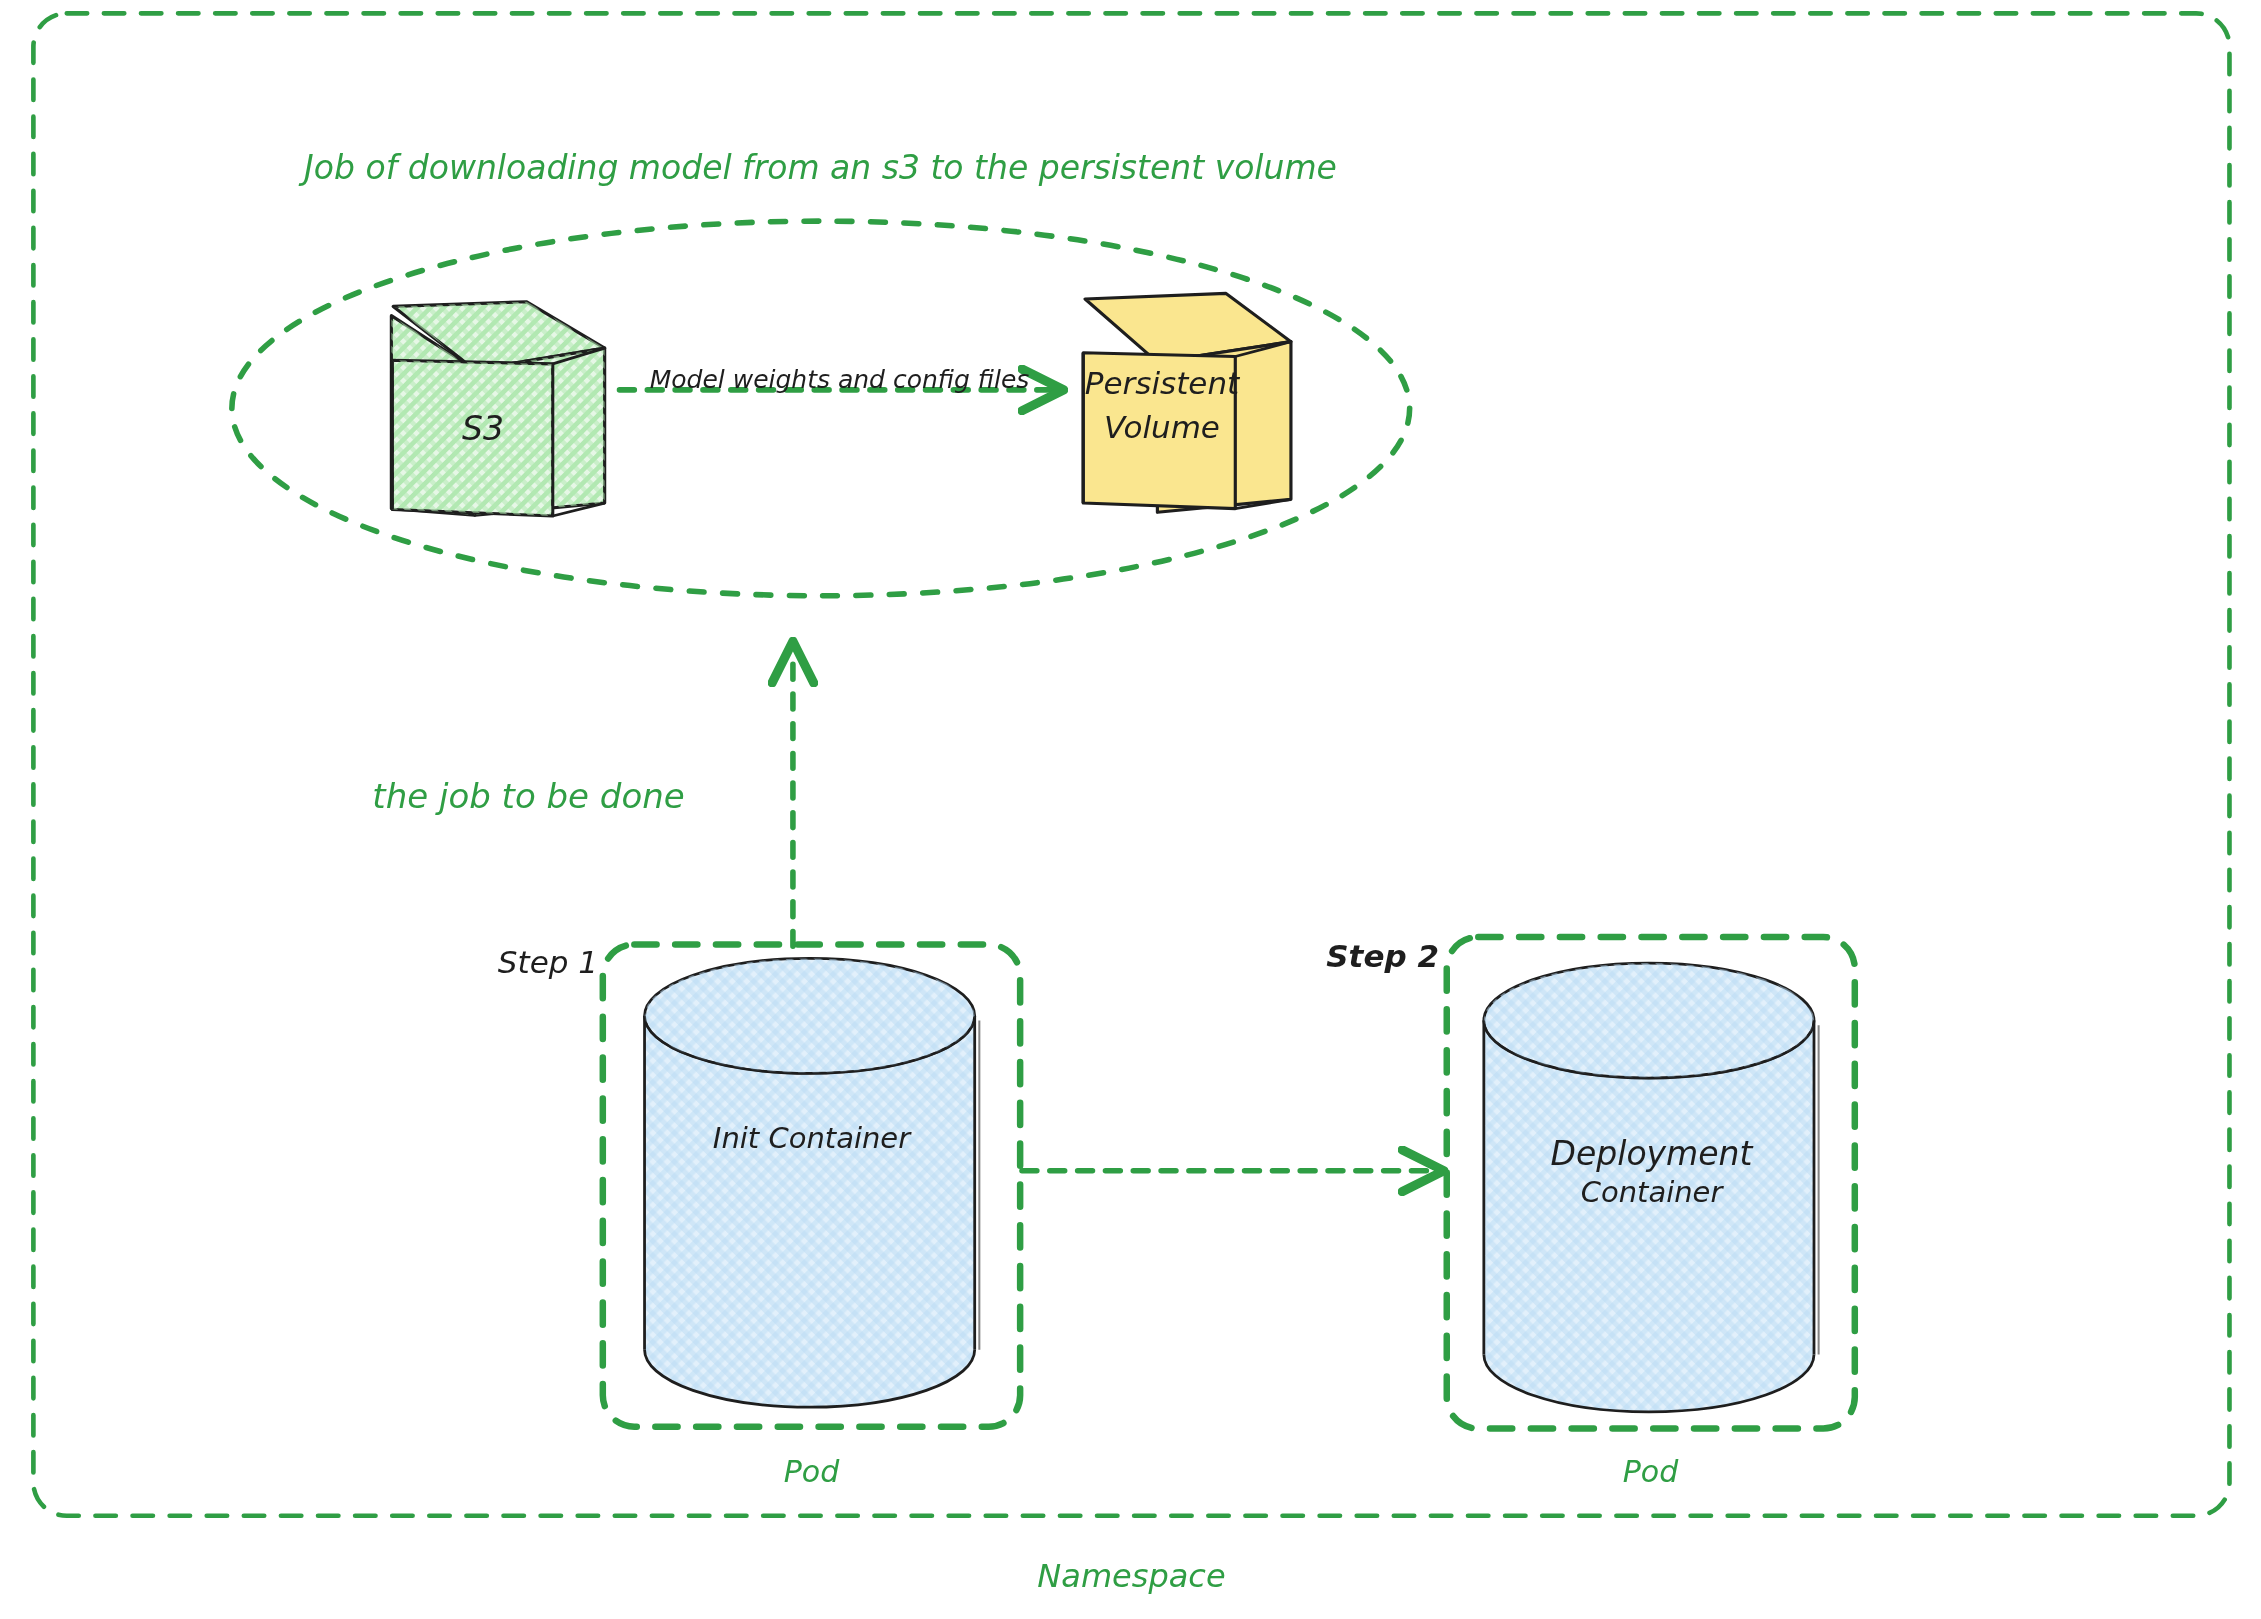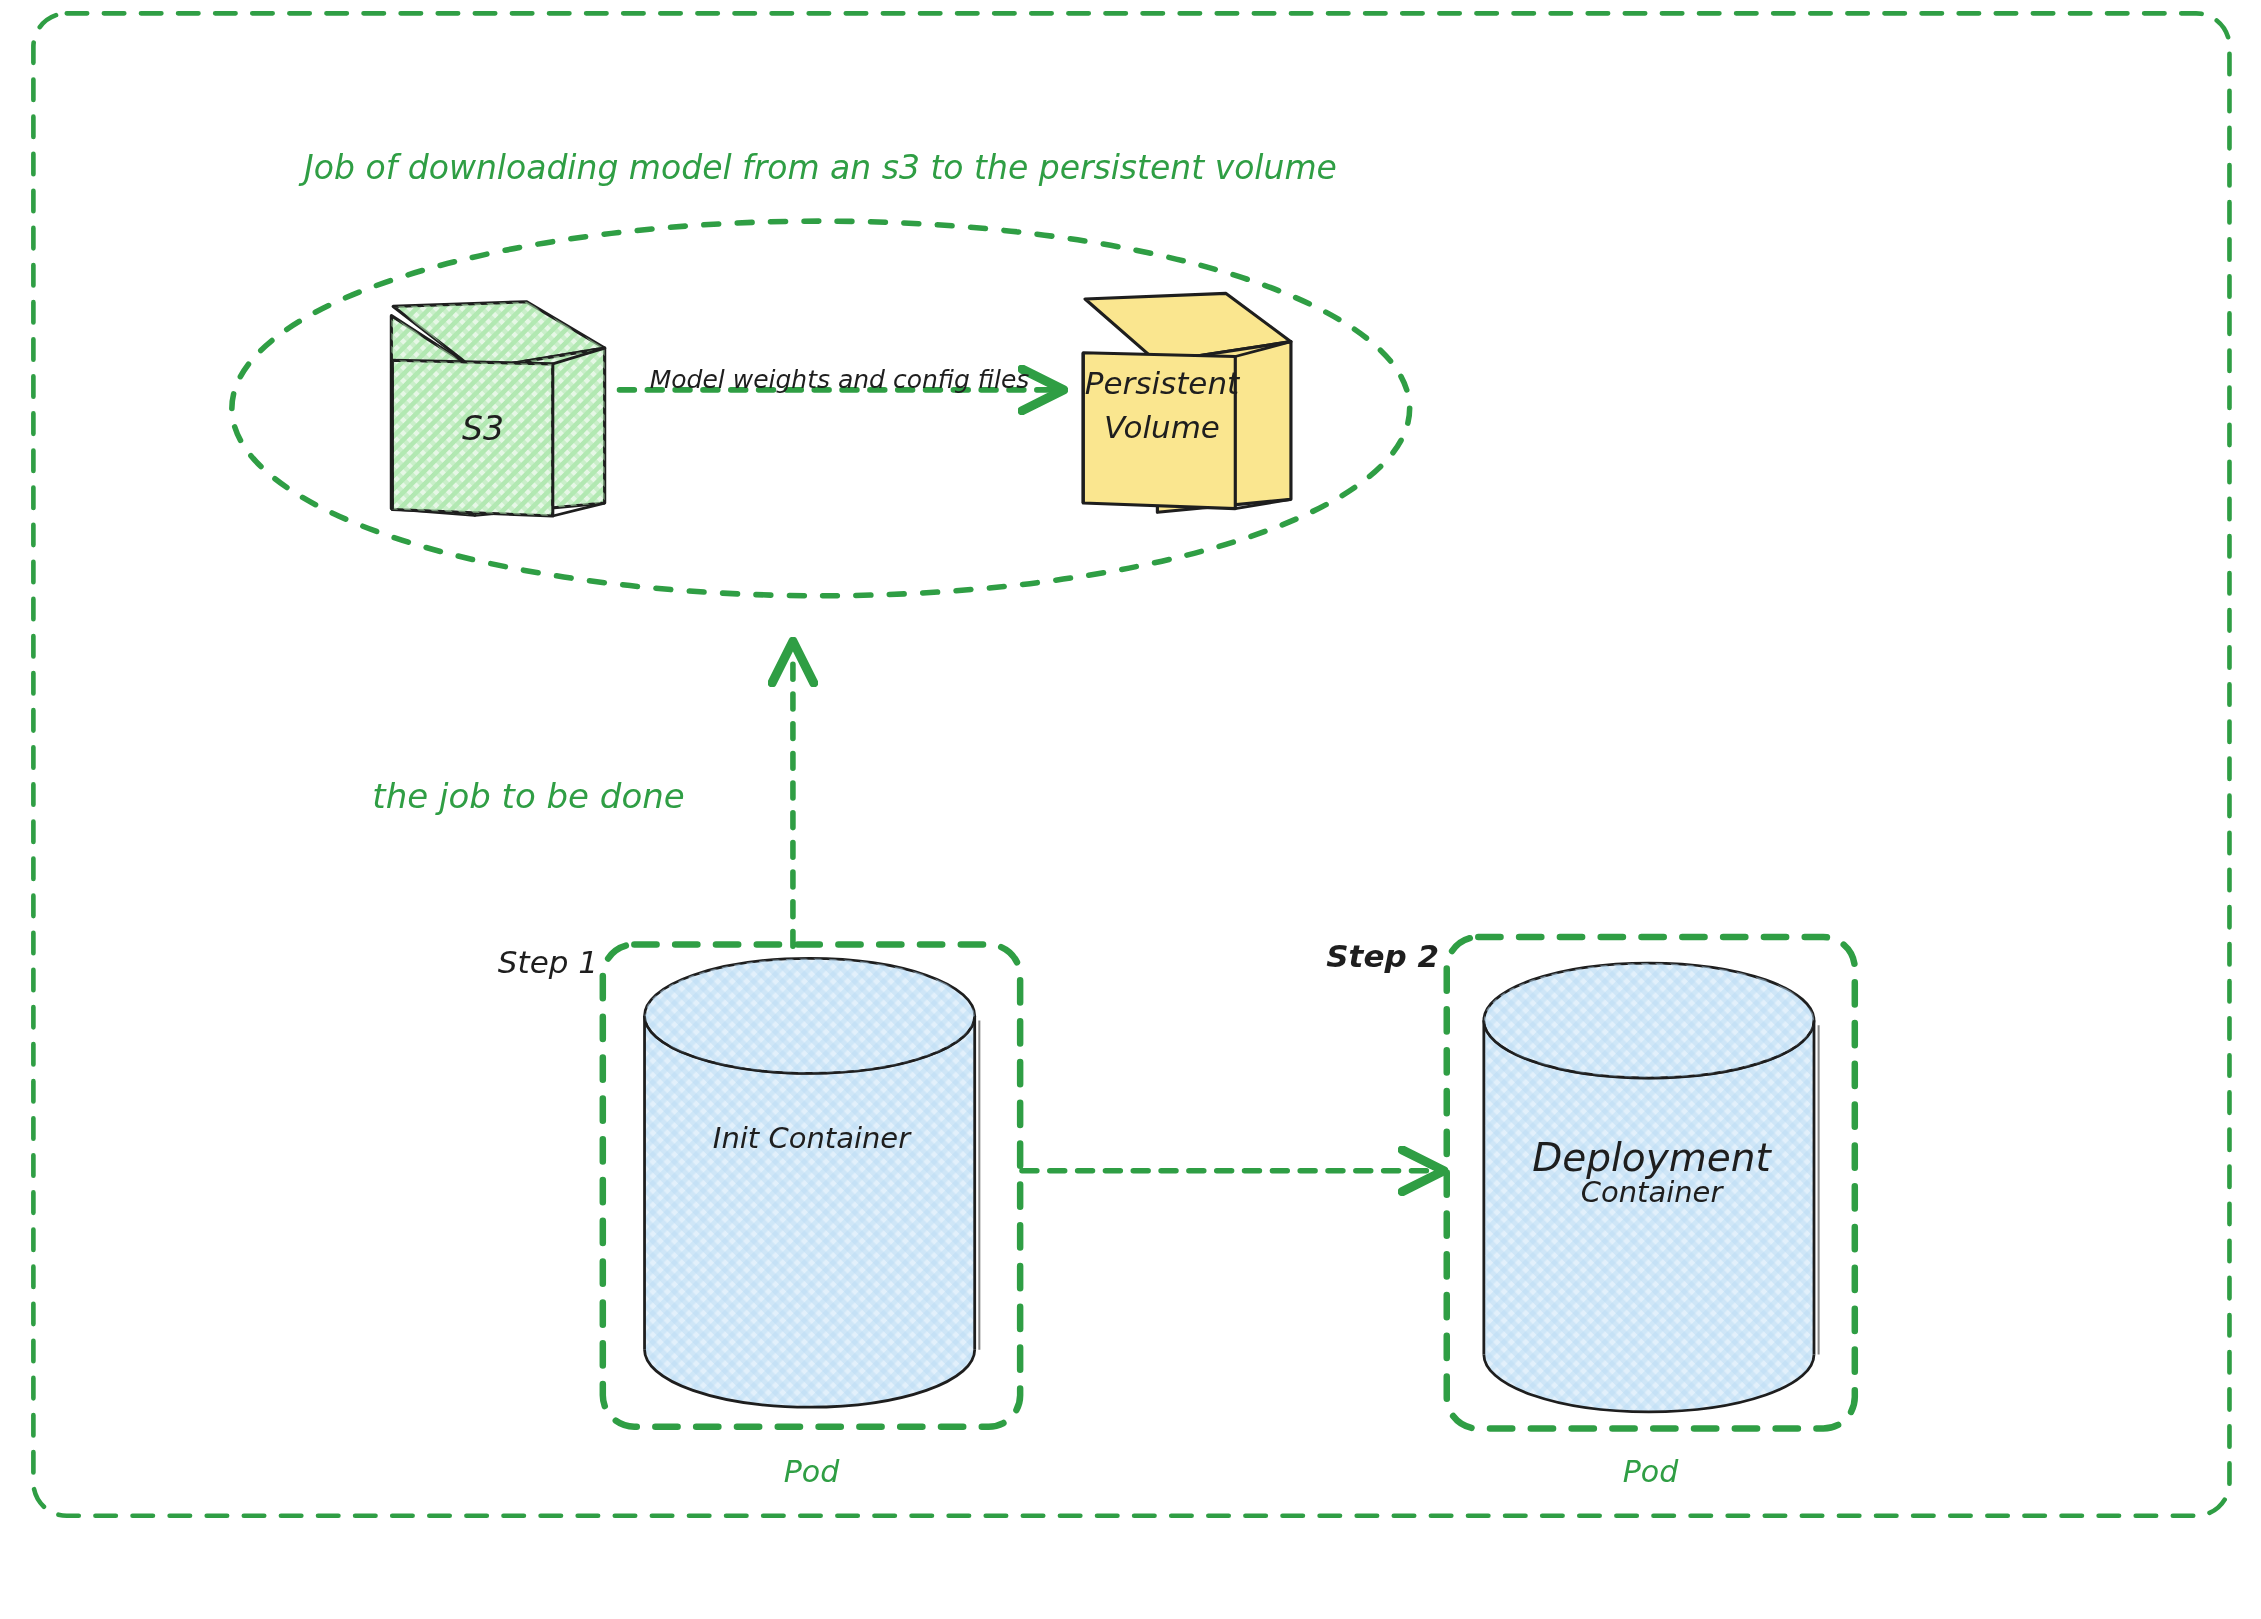--- a/index.html
+++ b/index.html
@@ -161,20 +161,21 @@
   <div class="lbl green-text" style="left:278px; top:775px; width:501px; font-size:34px;">the job to be done</div>
 
   <div class="lbl dark-text" style="left:464px; top:943px; width:134px; font-size:31px; text-align:right;">Step 1</div>
 
   <div class="lbl dark-text" style="left:649px; top:1120px; width:325px; font-size:29px;">Init Container</div>
 
   <div class="lbl green-text" style="left:691px; top:1453px; width:241px; font-size:30px;">Pod</div>
 
   <div class="lbl dark-text" style="left:1300px; top:937px; width:139px; font-size:31px; text-align:right;font-weight:bold;">Step 2</div>
 
-  <div class="lbl dark-text" style="left:1489px; top:1133px; width:325px; font-size:39px;text-align:center;">Deployment</div>
+  <div class="lbl dark-text" style="left:1489px; top:1133px; width:325px; font-size:33px;text-align:center;">Deployment</div>
   <div class="lbl dark-text" style="left:1489px; top:1174px; width:325px; font-size:29px;">Container</div>
 
   <div class="lbl green-text" style="left:1530px; top:1453px; width:241px; font-size:30px;">Pod</div>
 
+  <div class="lbl green-text" style="left:881px; top:1556px; width:501px; font-size:32px;">Namespace</div>
 
 </div>
 
 
 </body></html>

